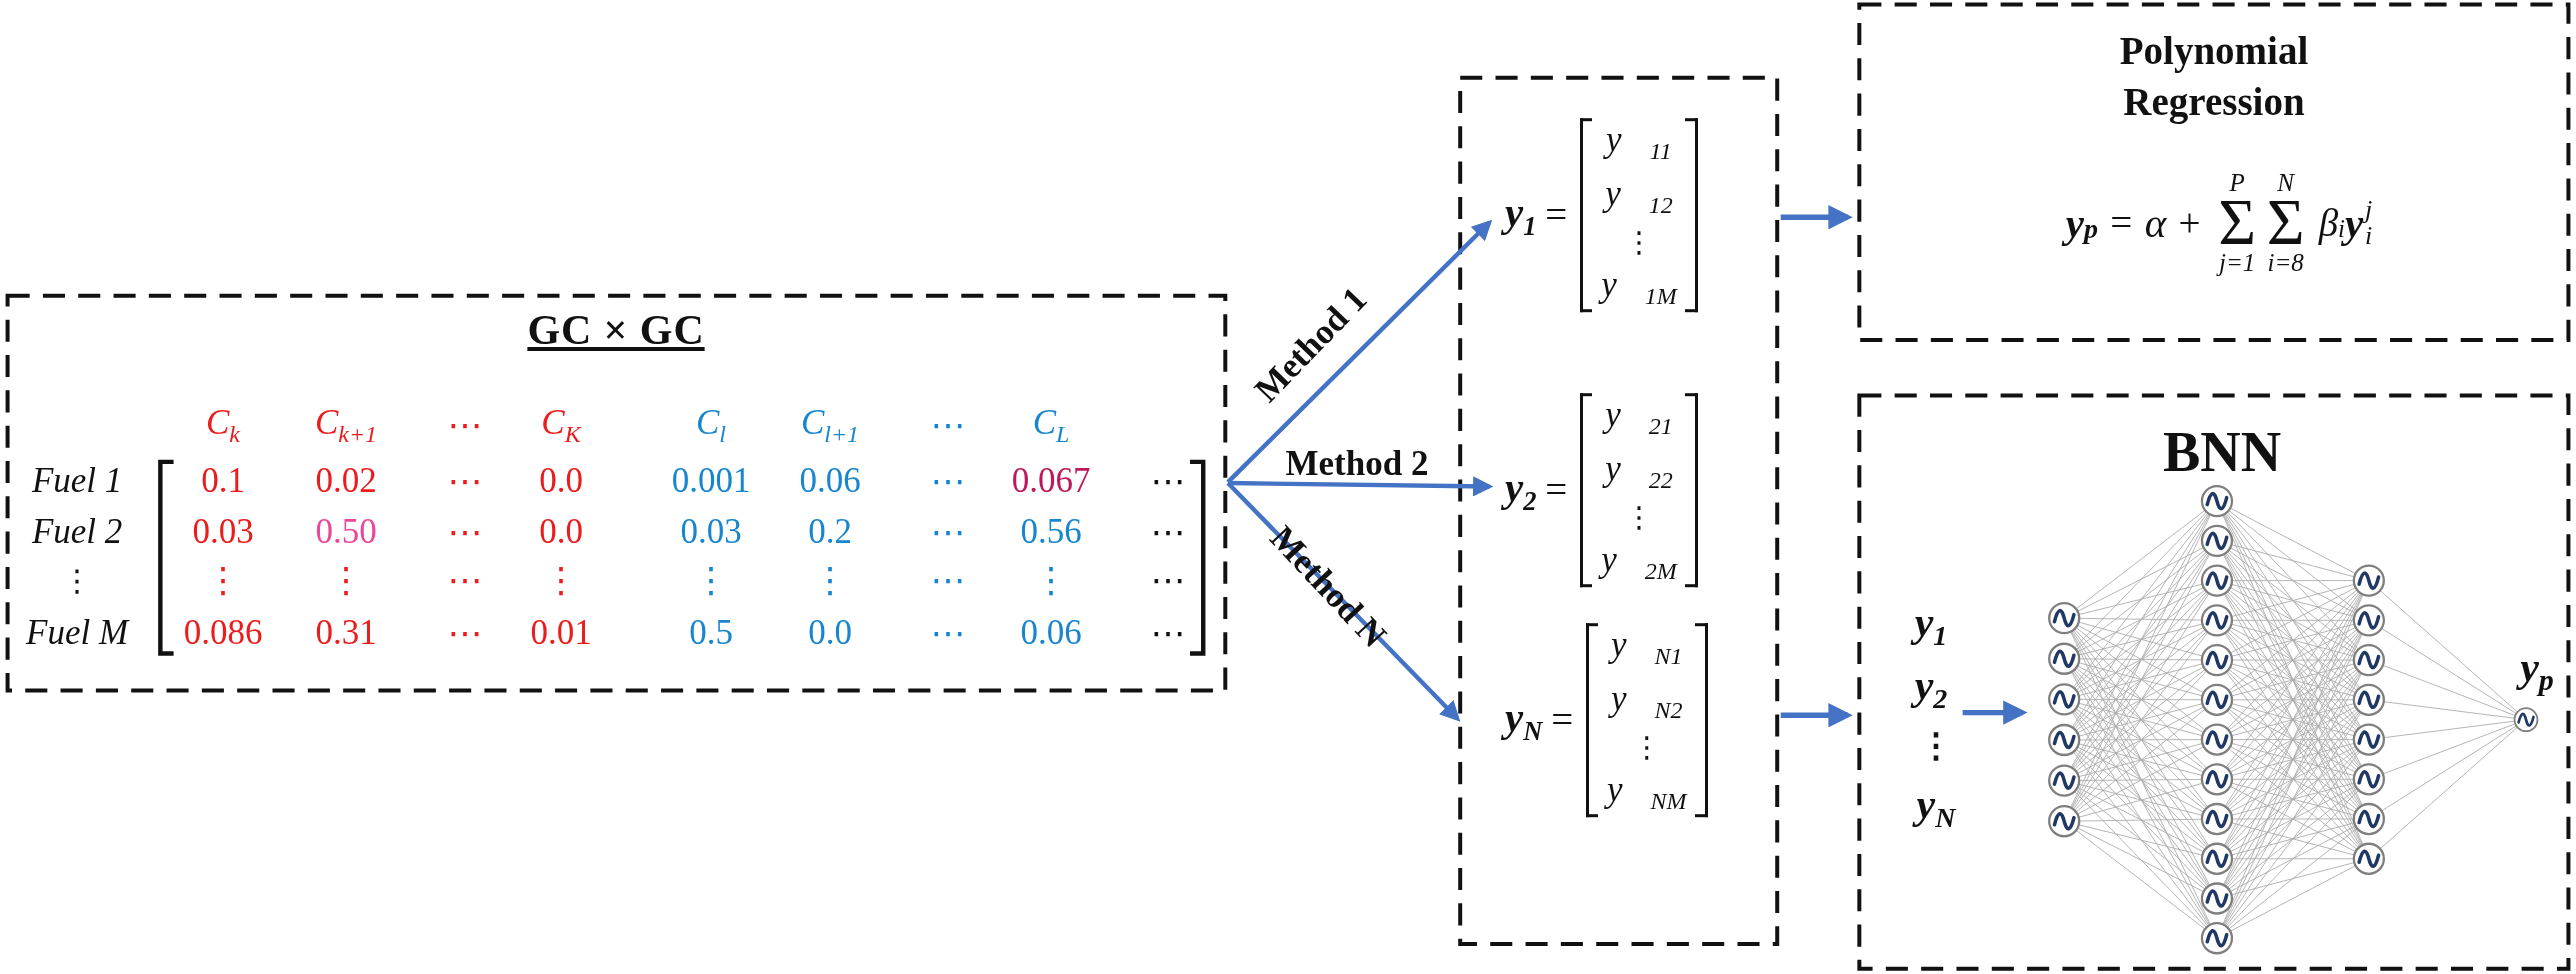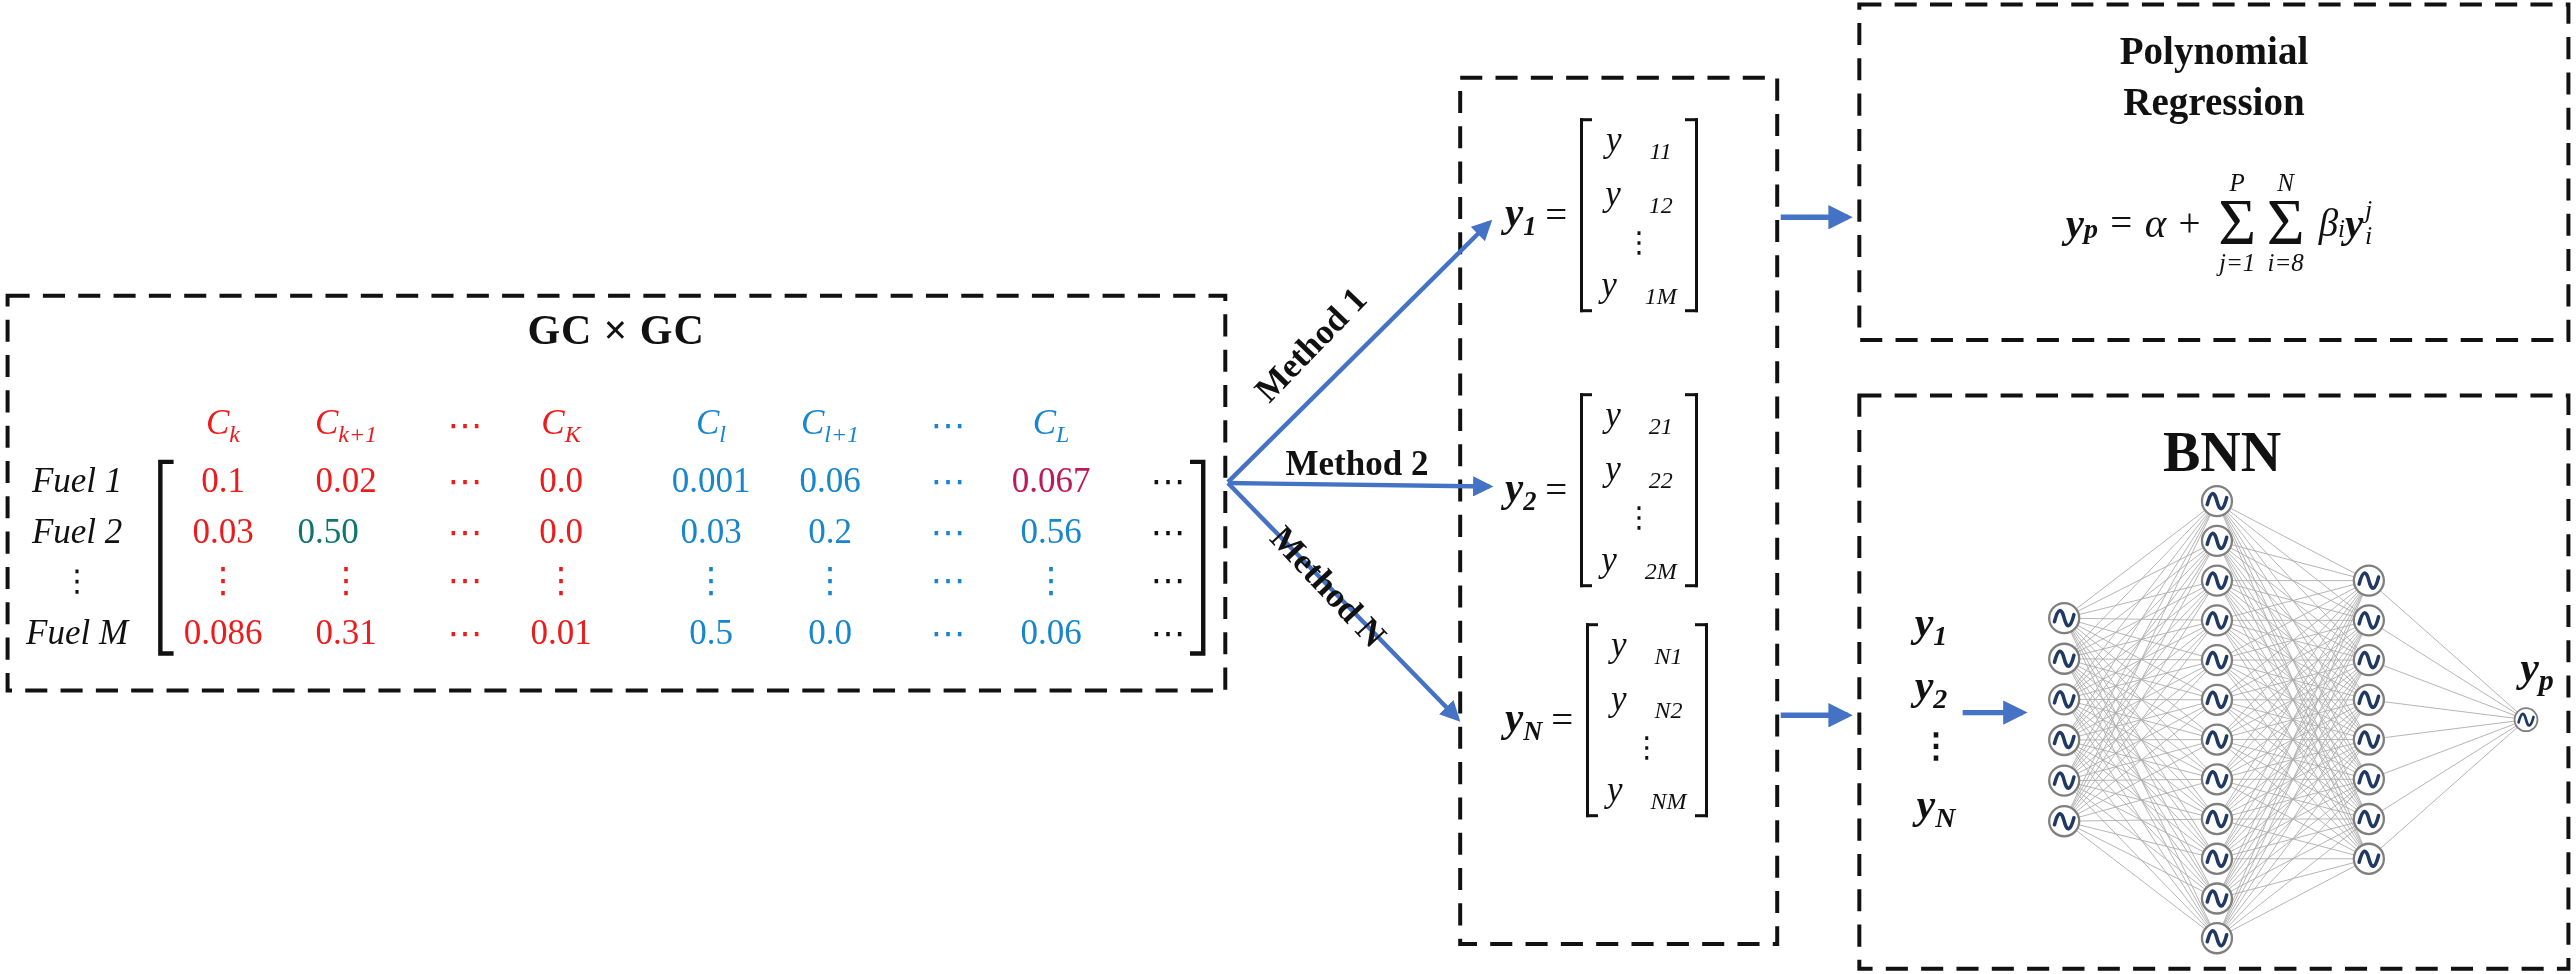--- a/index.html
+++ b/index.html
@@ -362,41 +362,41 @@
           <circle r="17" fill="#fff" stroke="#7F7F7F" stroke-width="2.6"></circle>
           <path d="M-11,4 C-7,-12 -3,-12 0,0 C3,12 7,12 11,-4" fill="none" stroke="#1F3864" stroke-width="4" stroke-linecap="round"></path>
         </g>
         <g transform="translate(2860,815) scale(0.7647058823529411)">
           <circle r="17" fill="#fff" stroke="#7F7F7F" stroke-width="2.6"></circle>
           <path d="M-11,4 C-7,-12 -3,-12 0,0 C3,12 7,12 11,-4" fill="none" stroke="#1F3864" stroke-width="4" stroke-linecap="round"></path>
         </g>
       </g>
   </svg>
 
-  <div class="abs boxtitle gc-title" style="left:616px;top:330px;">GC × GC</div>
+  <div class="abs boxtitle gc-title" style="left:616px;top:330px;text-decoration:underline;">GC × GC</div>
   <div id="matrix-cells">
       <div class="mcell mhead" style="left: 223px; top: 425px; color: rgb(236, 28, 28);">C<sub>k</sub></div>
       <div class="mcell mhead" style="left: 346px; top: 425px; color: rgb(236, 28, 28);">C<sub>k+1</sub></div>
       <div class="mcell" style="left: 465px; top: 425px; color: rgb(236, 28, 28);">⋯</div>
       <div class="mcell mhead" style="left: 561px; top: 425px; color: rgb(236, 28, 28);">C<sub>K</sub></div>
       <div class="mcell mhead" style="left: 711px; top: 425px; color: rgb(24, 134, 206);">C<sub>l</sub></div>
       <div class="mcell mhead" style="left: 830px; top: 425px; color: rgb(24, 134, 206);">C<sub>l+1</sub></div>
       <div class="mcell" style="left: 948px; top: 425px; color: rgb(24, 134, 206);">⋯</div>
       <div class="mcell mhead" style="left: 1051px; top: 425px; color: rgb(24, 134, 206);">C<sub>L</sub></div>
       <div class="mcell" style="left: 223px; top: 481px; color: rgb(236, 28, 28);">0.1</div>
       <div class="mcell" style="left: 346px; top: 481px; color: rgb(236, 28, 28);">0.02</div>
       <div class="mcell" style="left: 465px; top: 481px; color: rgb(236, 28, 28);">⋯</div>
       <div class="mcell" style="left: 561px; top: 481px; color: rgb(236, 28, 28);">0.0</div>
       <div class="mcell" style="left: 711px; top: 481px; color: rgb(24, 134, 206);">0.001</div>
       <div class="mcell" style="left: 830px; top: 481px; color: rgb(24, 134, 206);">0.06</div>
       <div class="mcell" style="left: 948px; top: 481px; color: rgb(24, 134, 206);">⋯</div>
       <div class="mcell" style="left: 1051px; top: 481px; color: #be185d;">0.067</div>
       <div class="mcell" style="left: 1168px; top: 481px; color: rgb(17, 17, 17);">⋯</div>
       <div class="mcell" style="left: 223px; top: 532px; color: rgb(236, 28, 28);">0.03</div>
-      <div class="mcell" style="left: 328px; top: 532px; color: #0f766e;">0.50</div>
+      <div class="mcell" style="left: 346px; top: 532px; color: #ec4899;">0.50</div>
       <div class="mcell" style="left: 465px; top: 532px; color: rgb(236, 28, 28);">⋯</div>
       <div class="mcell" style="left: 561px; top: 532px; color: rgb(236, 28, 28);">0.0</div>
       <div class="mcell" style="left: 711px; top: 532px; color: rgb(24, 134, 206);">0.03</div>
       <div class="mcell" style="left: 830px; top: 532px; color: rgb(24, 134, 206);">0.2</div>
       <div class="mcell" style="left: 948px; top: 532px; color: rgb(24, 134, 206);">⋯</div>
       <div class="mcell" style="left: 1051px; top: 532px; color: rgb(24, 134, 206);">0.56</div>
       <div class="mcell" style="left: 1168px; top: 532px; color: rgb(17, 17, 17);">⋯</div>
       <div class="mcell" style="left: 223px; top: 580px; color: rgb(236, 28, 28);">⋮</div>
       <div class="mcell" style="left: 346px; top: 580px; color: rgb(236, 28, 28);">⋮</div>
       <div class="mcell" style="left: 465px; top: 580px; color: rgb(236, 28, 28);">⋯</div>

